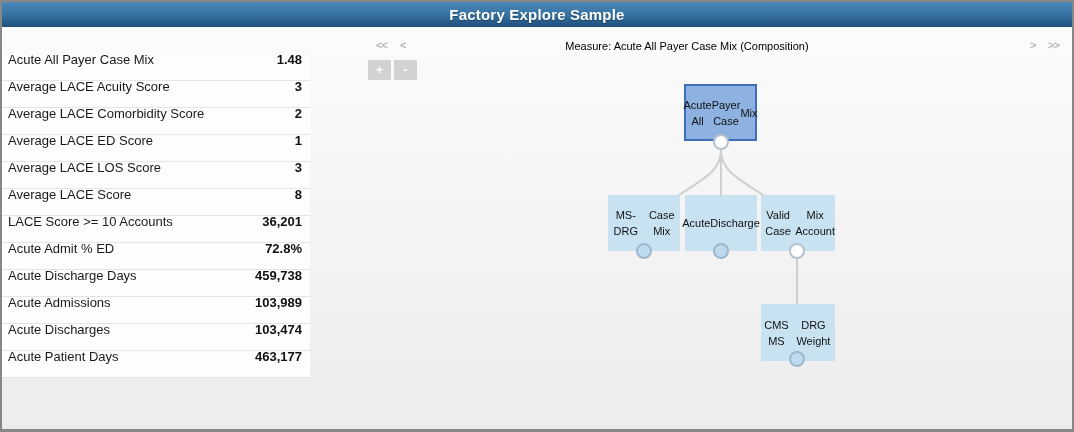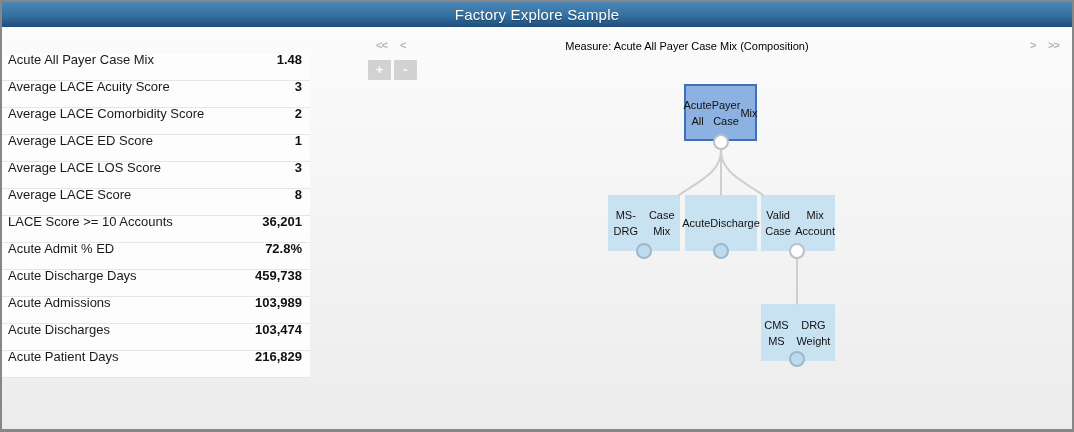--- a/index.html
+++ b/index.html
@@ -12,21 +12,21 @@
     border: 2px solid #878787;
     border-bottom-width: 3px;
     background: linear-gradient(180deg, #fcfcfc 0%, #f6f6f6 40%, #ececec 100%);
     overflow: hidden;
   }
 
   
   .titlebar {
     position: absolute; left:0; top:0; right:0; height: 25px;
     background: linear-gradient(180deg, #4b88b9 0%, #34709f 55%, #1f4d7b 100%);
-    color: #fff; font-size: 15px; font-weight: normal;
+    color: #fff; font-size: 15px; font-weight: bold;
     text-align: center; line-height: 25px;
     text-shadow: 0 1px 1px rgba(0,0,0,0.35);
     letter-spacing: 0.2px;
   }
 
   
   .metrics {
     position: absolute; left: 0; top: 52px; width: 308px;
     background: #fff;
   }
@@ -137,21 +137,21 @@
     <div class="metric-row">
       <span class="metric-label">Acute Admissions</span>
       <span class="metric-value">103,989</span>
     </div>
     <div class="metric-row">
       <span class="metric-label">Acute Discharges</span>
       <span class="metric-value">103,474</span>
     </div>
     <div class="metric-row">
       <span class="metric-label">Acute Patient Days</span>
-      <span class="metric-value">216,829</span>
+      <span class="metric-value">463,177</span>
     </div>
   </div>
 
   <span class="nav-arrow" id="nav-first">&lt;&lt;</span>
   <span class="nav-arrow" id="nav-prev">&lt;</span>
   <span class="nav-arrow" id="nav-next">&gt;</span>
   <span class="nav-arrow" id="nav-last">&gt;&gt;</span>
 
   <div class="measure-title">Measure: Acute All Payer Case Mix (Composition)</div>
 

